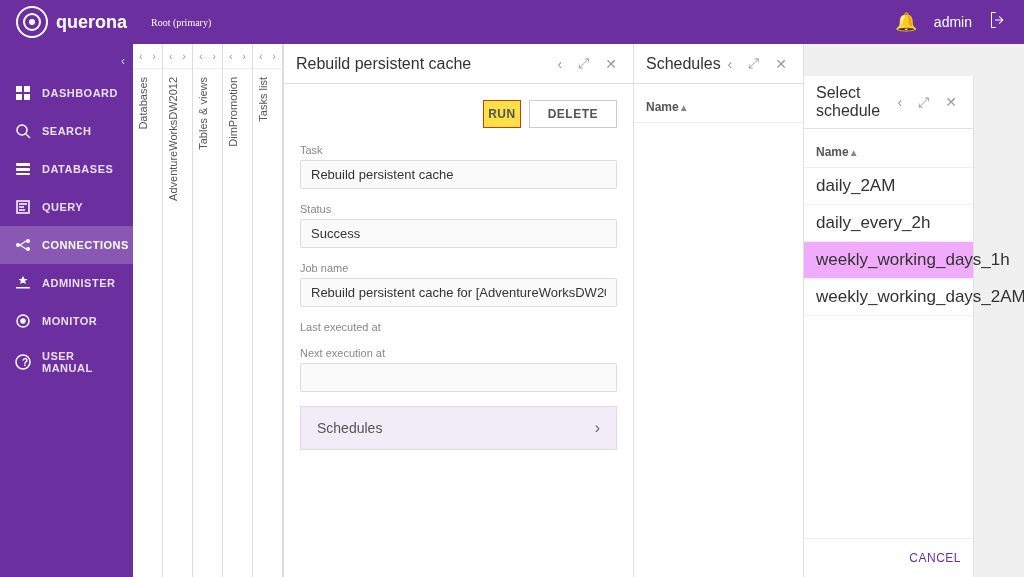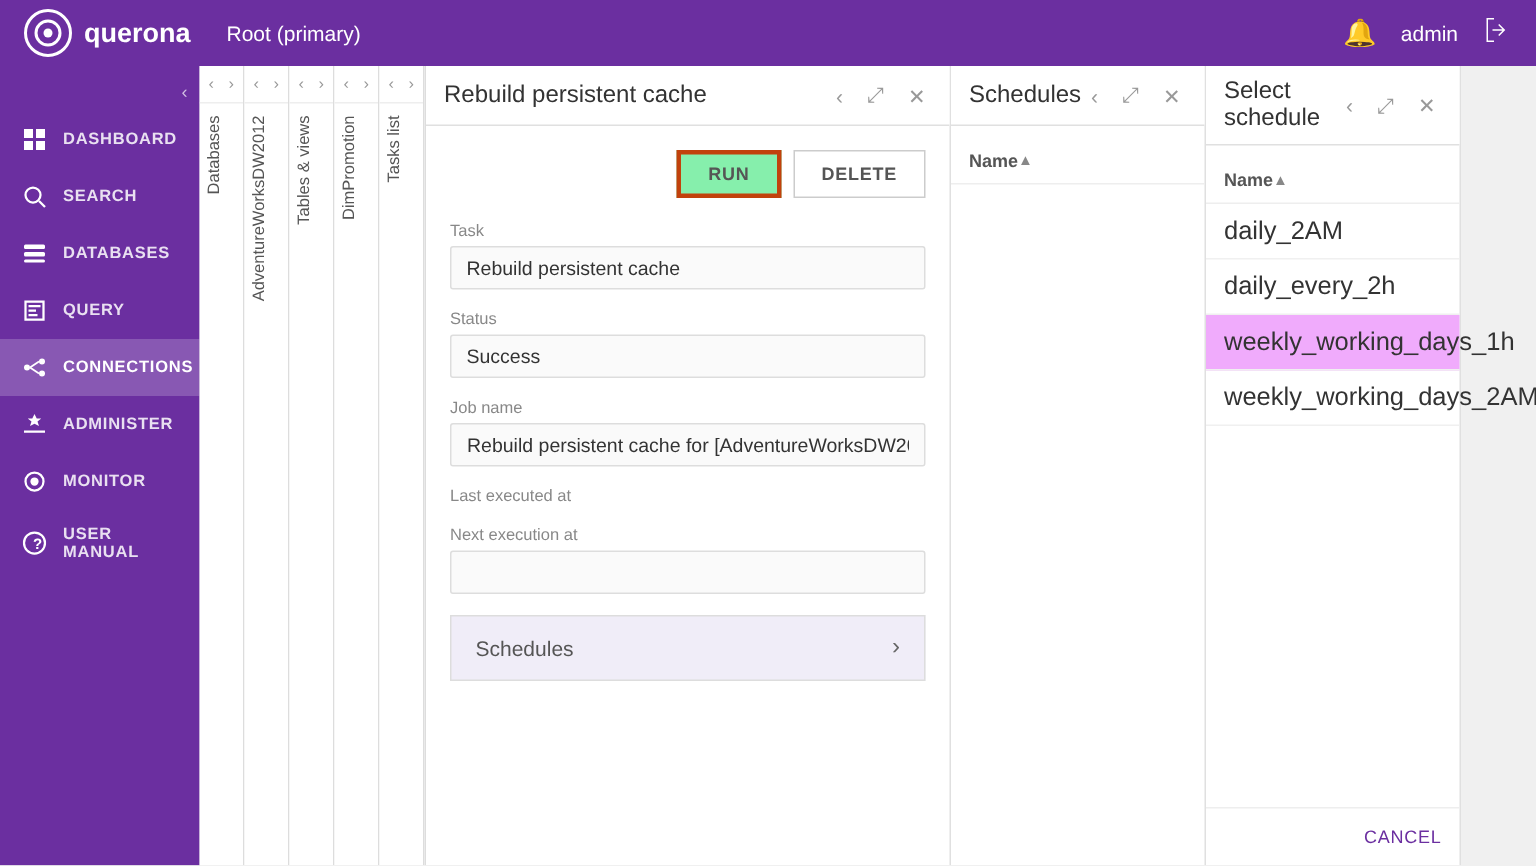--- a/index.html
+++ b/index.html
@@ -29,22 +29,23 @@
       border: 2px solid white;
       border-radius: 50%;
       display: flex;
       align-items: center;
       justify-content: center;
       color: white;
       font-size: 14px;
     }
     .topbar-title {
       color: white;
-      font-size: 14px;
-      flex: 1;
+      font-size: 10px;
+      flex: 1;
+      font-family: Liberation Serif, serif;
     }
     .topbar-right {
       display: flex;
       align-items: center;
       gap: 16px;
     }
     .topbar-bell {
       color: white;
       font-size: 18px;
       cursor: pointer;
@@ -228,24 +229,24 @@
       outline: none;
     }
 
     .btn-row {
       display: flex;
       justify-content: flex-end;
       gap: 8px;
       margin-bottom: 16px;
     }
     .btn-run {
-      background: #86efac;
-      border: 3px solid #c2410c;
+      background: #fde047;
+      border: 1px solid #c2410c;
       color: #555;
-      padding: 6px 18px;
+      padding: 6px 4px;
       font-size: 12px;
       font-weight: 600;
       letter-spacing: 0.5px;
       cursor: pointer;
     }
     .btn-delete {
       background: white;
       border: 1px solid #ccc;
       color: #555;
       padding: 6px 18px;
@@ -285,20 +286,21 @@
     .schedules-panel-body {
       padding: 8px 0;
       flex: 1;
     }
 
     
     .select-schedule-panel {
       width: 170px;
       display: flex;
       flex-direction: column;
+      margin-top: 32px;
     }
     .select-schedule-body {
       flex: 1;
       padding: 8px 0;
     }
     .schedule-item {
       padding: 8px 12px;
       font-size: 17px;
       color: #333;
       cursor: pointer;

